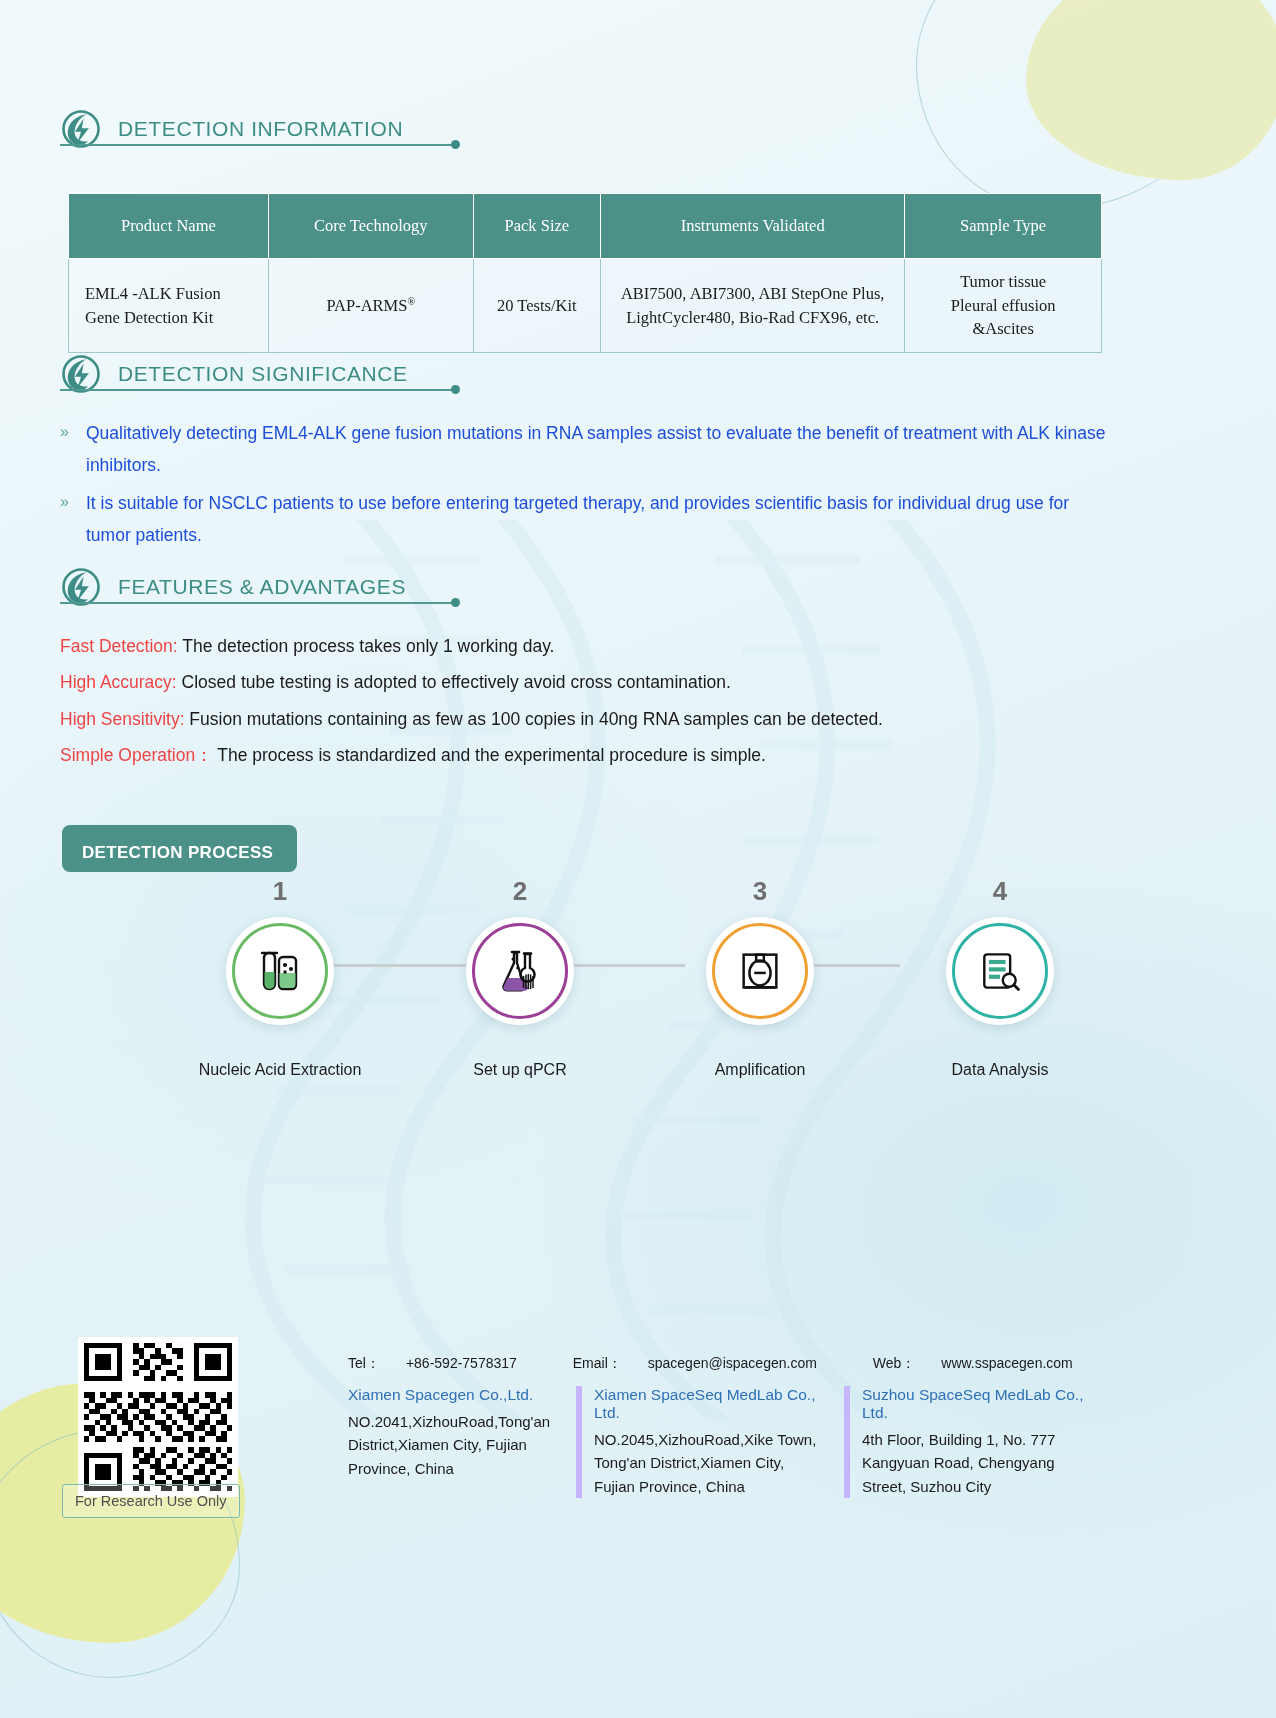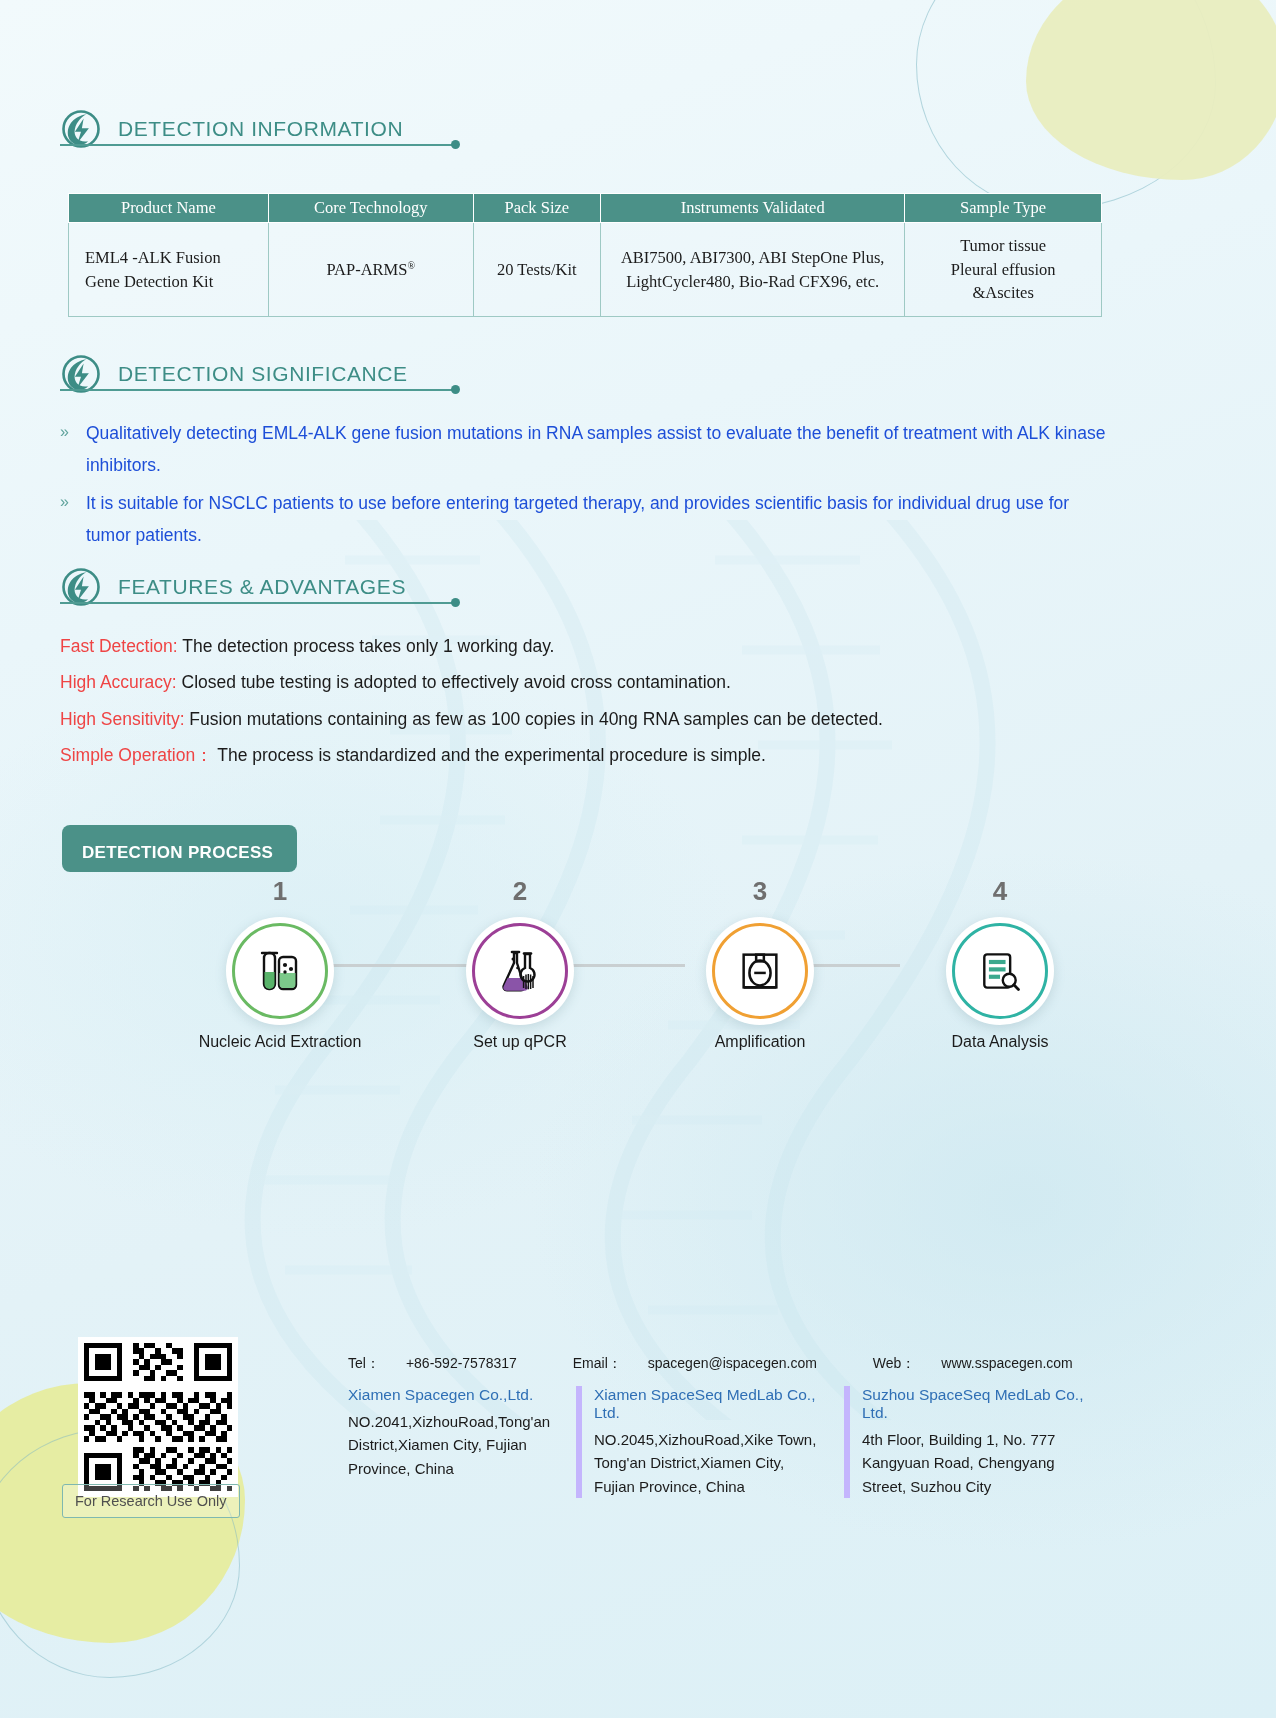--- a/index.html
+++ b/index.html
@@ -68,21 +68,21 @@
   }
 
   
   #info-table {
     position: absolute; left: 68px; top: 193px; width: 1034px;
     border-collapse: collapse;
     font-family: "Liberation Serif", serif;
   }
   #info-table th {
     background: #4b9188; color: #ffffff; font-weight: 400;
-    font-size: 16.5px; padding: 4px 4px; border: 1.5px solid #ffffff;
+    font-size: 16.5px; padding: 22px 4px; border: 1.5px solid #ffffff;
   }
   #info-table td {
     border: 1px solid #9ec9c4; color: #1c1c1c; font-size: 16.5px;
     text-align: center; padding: 10px 8px; line-height: 1.42;
     background: rgba(255,255,255,0.06);
   }
   #info-table td.left { text-align: left; padding-left: 16px; }
   .sup { font-size: 10px; vertical-align: super; }
 
   
@@ -116,21 +116,21 @@
     width: 108px; height: 108px; margin: 0 auto;
     border-radius: 50%; background: #ffffff;
     display: flex; align-items: center; justify-content: center;
     box-shadow: 0 3px 12px rgba(80,120,130,0.20);
     position: relative; z-index: 2;
   }
   .step-ring {
     position: absolute; inset: 6px; border-radius: 50%;
     border: 3px solid var(--ring);
   }
-  .step-label { margin-top: 8px; font-size: 16px; color: #1b1b1b; }
+  .step-label { margin-top: 36px; font-size: 16px; color: #1b1b1b; }
   .connector {
     position: absolute; top: 88px; height: 3px; background: #c9cfd1; z-index: 1;
   }
 
   
   #qr { position: absolute; left: 78px; top: 1337px; width: 160px; height: 160px; }
   #research-badge {
     position: absolute; left: 62px; top: 1484px;
     border: 1px solid #7fb8b0; border-radius: 3px;
     padding: 8px 12px; font-size: 14.5px; color: #4f4f4f;

